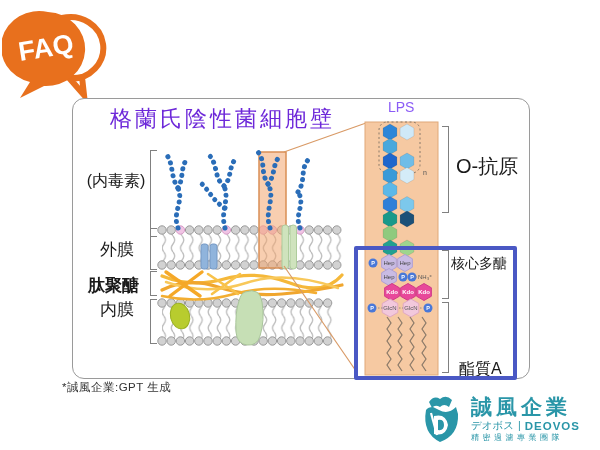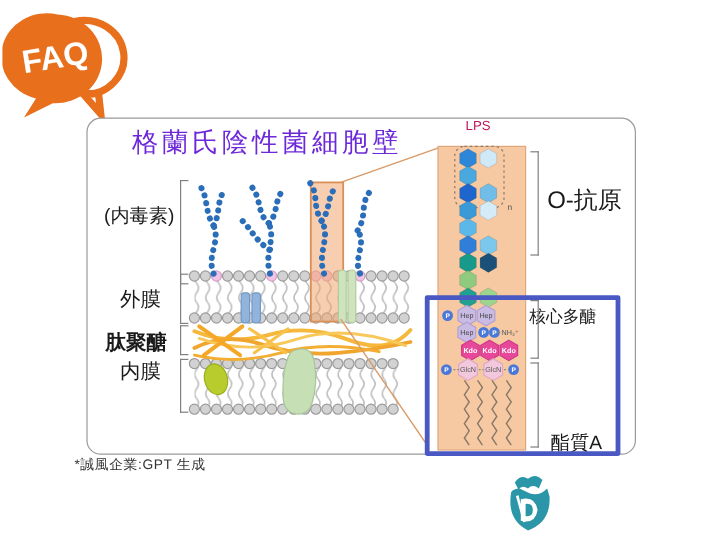--- a/index.html
+++ b/index.html
@@ -8,21 +8,21 @@
   .abs{position:absolute;}
   
   .main-box{left:72px;top:98px;width:456px;height:279px;border:1.5px solid #9a9a9a;
             border-radius:12px;background:#fff;}
   .title{left:110px;top:104px;font-size:22px;letter-spacing:3px;color:#6d28d9;}
   .side-label{font-size:17px;color:#1a1a1a;}
   .bracket-l{border-left:1.5px solid #808080;border-top:1.5px solid #808080;
              border-bottom:1.5px solid #808080;width:6px;}
   .bracket-r{border-right:1.5px solid #808080;border-top:1.5px solid #808080;
              border-bottom:1.5px solid #808080;width:6px;}
-  .lps-title{left:388px;top:99px;font-size:11px;color:#be185d;}
+  .lps-title{left:388px;top:99px;font-size:14px;color:#8b5cf6;}
   .r-label{color:#1a1a1a;}
   .blue-box{left:354px;top:246px;width:155px;height:126px;border:4px solid #4a58c4;
             border-radius:2px;}
   .footnote{left:62px;top:380px;font-size:11.5px;color:#333;letter-spacing:0.5px;}
   
   .logo-wrap{left:417px;top:393px;display:flex;align-items:center;gap:7px;}
   .logo-text{display:flex;flex-direction:column;line-height:1.05;}
   .logo-company{font-size:21px;font-weight:bold;letter-spacing:4px;}
   .logo-sub{font-size:10.5px;margin-top:2px;display:flex;align-items:center;gap:4px;}
   .logo-brand{font-weight:bold;font-size:11.5px;letter-spacing:1px;}
@@ -249,31 +249,40 @@
   <g id="lipidA-tails" fill="none" stroke="#8a7968" stroke-width="1.2">
       <path d="M35,222 l4,6 l-4,6 l4,6 l-4,6 l4,6 l-4,6 l4,6 l-4,6 l4,6"></path>
       <path d="M46,222 l4,6 l-4,6 l4,6 l-4,6 l4,6 l-4,6 l4,6 l-4,6 l4,6"></path>
       <path d="M58,222 l4,6 l-4,6 l4,6 l-4,6 l4,6 l-4,6 l4,6 l-4,6 l4,6"></path>
       <path d="M70,222 l4,6 l-4,6 l4,6 l-4,6 l4,6 l-4,6 l4,6 l-4,6 l4,6"></path>
     </g>
 </svg>
 
 <div class="abs lps-title">LPS</div>
 <div class="abs r-label" style="left:456px;top:153px;font-size:20px;">O-抗原</div>
-<div class="abs r-label" style="left:441px;top:255px;font-size:14px;">核心多醣</div>
+<div class="abs r-label" style="left:451px;top:255px;font-size:14px;">核心多醣</div>
 <div class="abs r-label" style="left:459px;top:327px;font-size:16px;margin-top:32px;">酯質A</div>
 
 <div class="abs bracket-r" style="left:442px;top:126px;height:85px;"></div>
 <div class="abs bracket-r" style="left:442px;top:250px;height:47px;"></div>
 <div class="abs bracket-r" style="left:442px;top:302px;height:69px;"></div>
 
 <div class="abs blue-box" style="border-color: rgb(74, 88, 196);"></div>
 
 <div class="abs footnote">*誠風企業:GPT 生成</div>
 
 <div class="abs logo-wrap">
   <svg width="47" height="52" viewBox="0 0 47 52">
     <path d="M12,9 q5,-7 11,-3 q6,-5 12,1 l-3,7 q-5,-4 -9,0 q-5,-3 -8,1 z" fill="#2a96a8"></path>
     <path d="M9,17 q-4,23 14,32 q19,-7 18,-28 l-2,-7 q-8,8 -17,3 l-6,-3 q-5,0 -7,3 z" fill="#2a96a8"></path>
     <path d="M17,23 q12,-3 14,9 q-2,12 -14,9 z M21,27 l0,10 q6,1 6,-5 q0,-6 -6,-5 z" fill="#fff" fill-rule="evenodd"></path>
     <path d="M14,20 l6,22" stroke="#fff" stroke-width="2.2"></path>
   </svg>
+  <div class="logo-text">
+    <span class="logo-company" id="logo-company" style="color: rgb(42, 150, 168);">誠風企業</span>
+    <span class="logo-sub" style="color: rgb(42, 150, 168);">
+      <span id="logo-katakana" style="color: rgb(42, 150, 168);">デオボス</span>
+      <span id="logo-sep" style="color: rgb(42, 150, 168);">|</span>
+      <span class="logo-brand" id="logo-brand" style="color: rgb(42, 150, 168);">DEOVOS</span>
+    </span>
+    <span class="logo-tagline" id="logo-tagline" style="color: rgb(42, 150, 168);">精密過濾專業團隊</span>
+  </div>
 </div>
 
 </body></html>

